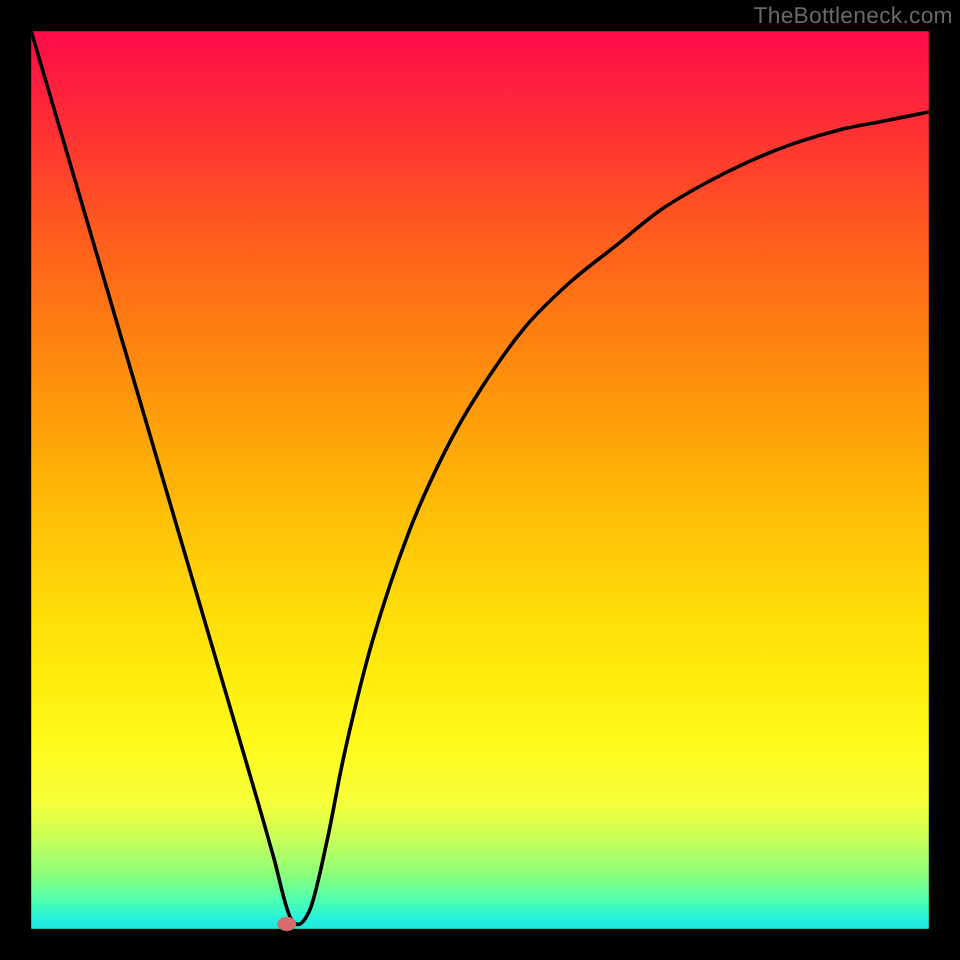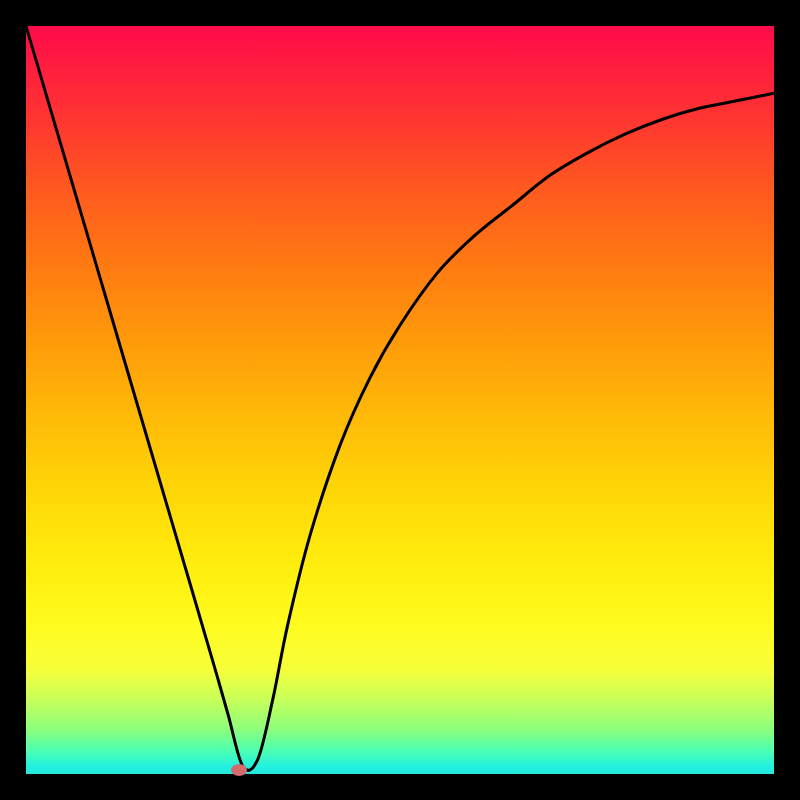--- a/index.html
+++ b/index.html
@@ -57,20 +57,21 @@
     font-family: Arial, Helvetica, sans-serif;
     font-size: 19px;
     color: #686868;
     letter-spacing: 0.2px;
   }
 </style>
 </head>
 <body>
 
 <div class="frame">
+  <div class="watermark">TheBottleneck.com</div>
 
   <div class="plot-area">
     <svg class="curve" viewBox="0 0 748 748" preserveAspectRatio="none">
       <path id="curve-path" fill="none" stroke="#000000" stroke-width="3" stroke-linejoin="round" stroke-linecap="round" d="M 0,0 C 6.233333333333333,21.193333333333346 24.93333333333333,84.77333333333343 37.4,127.16000000000008 C 49.86666666666667,169.54666666666674 62.33333333333333,211.93333333333334 74.8,254.32 C 87.26666666666667,296.70666666666665 99.73333333333333,339.09333333333336 112.2,381.48 C 124.66666666666667,423.8666666666667 137.13333333333333,466.25333333333333 149.6,508.64 C 162.06666666666666,551.0266666666666 178.27333333333334,605.88 187,635.8 C 195.72666666666666,665.7199999999999 196.97333333333336,670.7066666666666 201.96,688.16 C 206.94666666666666,705.6133333333333 211.93333333333334,733.04 216.92,740.52 C 221.90666666666664,748 226.89333333333332,744.26 231.88,733.04 C 236.86666666666667,721.8199999999999 241.85333333333332,695.6400000000001 246.84,673.2 C 251.82666666666668,650.76 255.56666666666666,625.8266666666666 261.8,598.4 C 268.03333333333336,570.9733333333334 275.5133333333333,538.56 284.24,508.64 C 292.9666666666667,478.71999999999997 304.1866666666666,445.06 314.15999999999997,418.88 C 324.1333333333333,392.7 334.1066666666667,371.50666666666666 344.08000000000004,351.56 C 354.0533333333334,331.61333333333334 362.78,316.6533333333333 374,299.2 C 385.22,281.74666666666667 398.9333333333334,261.79999999999995 411.40000000000003,246.83999999999997 C 423.8666666666667,231.88 436.33333333333337,220.66000000000005 448.8,209.44000000000005 C 461.26666666666665,198.22000000000006 473.73333333333335,189.4933333333333 486.2,179.51999999999998 C 498.66666666666663,169.54666666666665 511.1333333333333,158.32666666666668 523.6,149.60000000000002 C 536.0666666666667,140.87333333333336 548.5333333333333,134.01666666666674 561,127.16000000000008 C 573.4666666666667,120.30333333333341 585.9333333333333,114.07000000000005 598.4,108.46000000000004 C 610.8666666666667,102.85000000000002 623.3333333333333,97.86333333333334 635.8,93.5 C 648.2666666666667,89.13666666666666 660.7333333333333,85.39666666666665 673.2,82.27999999999997 C 685.6666666666667,79.1633333333333 698.1333333333333,77.2933333333333 710.6,74.79999999999995 C 723.0666666666667,72.30666666666662 741.7666666666667,68.5666666666666 748,67.31999999999994"></path>
     </svg>
     <div class="dot" id="min-dot" style="left: 213.18px; top: 744.26px;"></div>
   </div>
 </div>
 
 </body></html>

